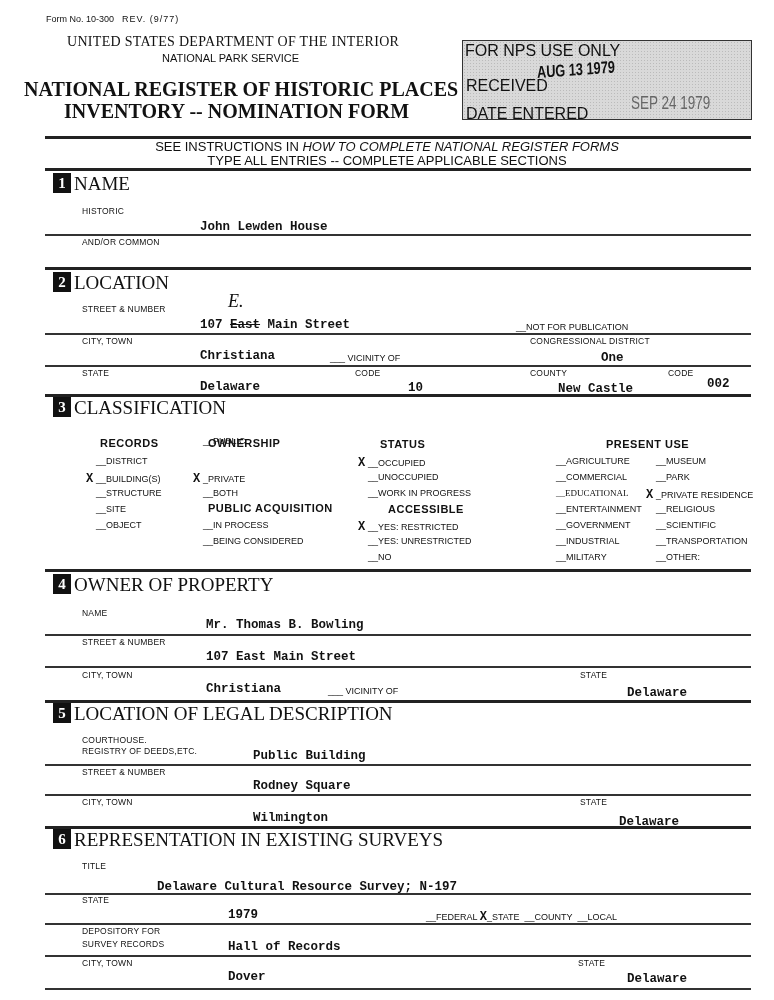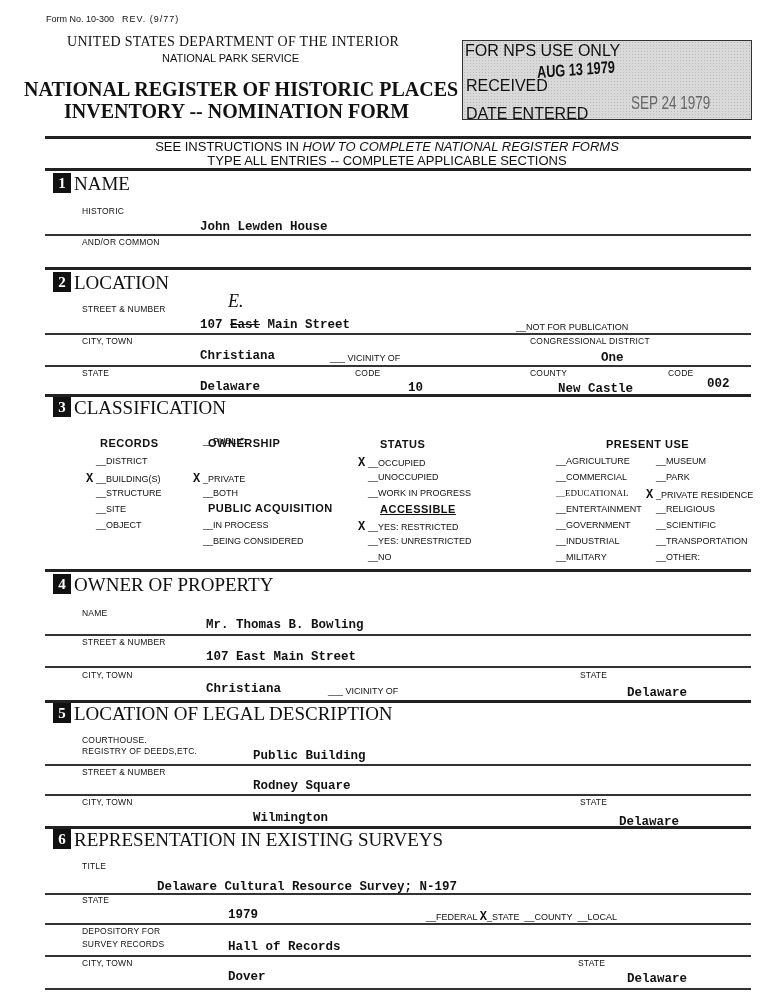--- a/index.html
+++ b/index.html
@@ -82,21 +82,21 @@
 <div class="abs val" style="left:707px;top:377px;">002</div>
 <div class="rule thick" style="top:394px;"></div>
 
 <div class="sechead" style="top:397px;"><span class="num">3</span><span>CLASSIFICATION</span></div>
 
 <div class="abs colhead" style="left:100px;top:437px;">RECORDS</div>
 <div id="cat-list"></div>
 <div class="abs colhead" style="left:208px;top:437px;">OWNERSHIP</div>
 <div class="abs colhead" style="left:208px;top:502px;">PUBLIC ACQUISITION</div>
 <div class="abs colhead" style="left:380px;top:438px;">STATUS</div>
-<div class="abs colhead" style="left:380px;top:503px;text-decoration:underline;">ACCESSIBLE</div>
+<div class="abs colhead" style="left:388px;top:503px;">ACCESSIBLE</div>
 <div class="abs colhead" style="left:606px;top:438px;">PRESENT USE</div>
 <div id="opt-container">
     <div class="abs opt" style="left: 86px; top: 456px;"><span class="xm" style="display: inline-block; width: 10px;"></span><span>__DISTRICT</span></div>
     <div class="abs opt" style="left: 86px; top: 472px;"><span class="xm" style="display: inline-block; width: 10px;">X</span><span>__BUILDING(S)</span></div>
     <div class="abs opt" style="left: 86px; top: 488px;"><span class="xm" style="display: inline-block; width: 10px;"></span><span>__STRUCTURE</span></div>
     <div class="abs opt" style="left: 86px; top: 504px;"><span class="xm" style="display: inline-block; width: 10px;"></span><span>__SITE</span></div>
     <div class="abs opt" style="left: 86px; top: 520px;"><span class="xm" style="display: inline-block; width: 10px;"></span><span>__OBJECT</span></div>
     <div class="abs opt" style="left: 193px; top: 436px;"><span class="xm" style="display: inline-block; width: 10px;"></span><span>__PUBLIC</span></div>
     <div class="abs opt" style="left: 193px; top: 472px;"><span class="xm" style="display: inline-block; width: 10px;">X</span><span>_PRIVATE</span></div>
     <div class="abs opt" style="left: 193px; top: 488px;"><span class="xm" style="display: inline-block; width: 10px;"></span><span>__BOTH</span></div>

